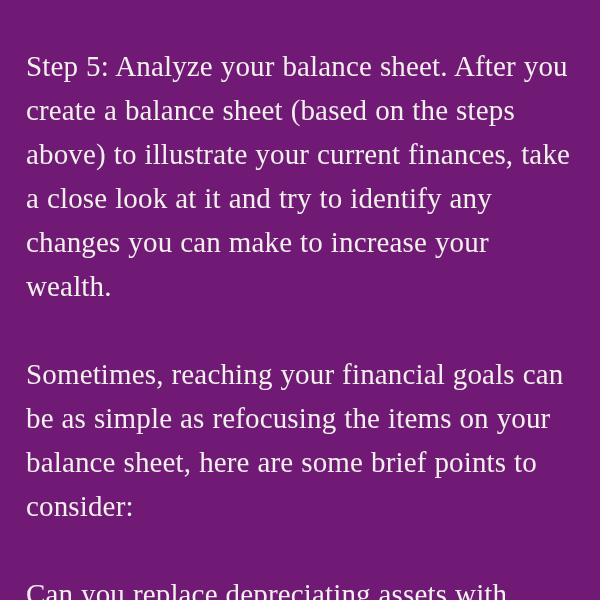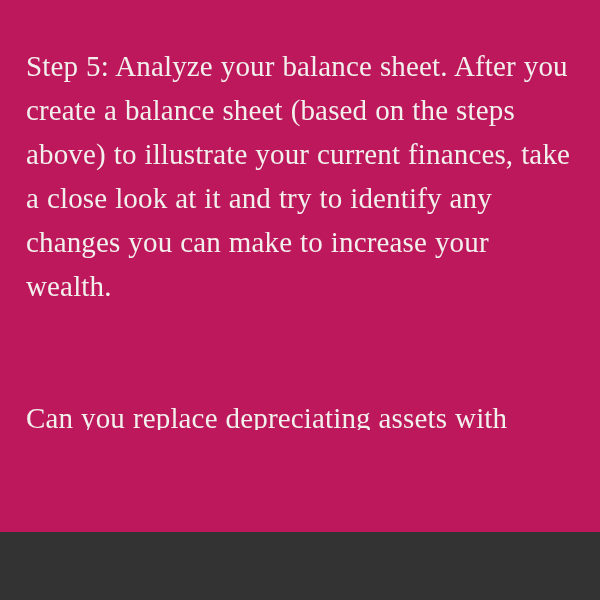--- a/index.html
+++ b/index.html
@@ -9,22 +9,22 @@
   }
   body {
     width: 600px;
     height: 600px;
     overflow: hidden;
     font-family: "Liberation Serif", "DejaVu Serif", serif;
   }
   .page {
     position: relative;
     width: 600px;
-    height: 532px;
-    background: #be185d;
+    height: 600px;
+    background: #701a75;
     box-sizing: border-box;
     padding: 0 26px;
     overflow: hidden;
   }
   .reader-body {
     position: relative;
     color: #f2f0ec;
     font-size: 29px;
     line-height: 44px;
     letter-spacing: 0.15px;
@@ -51,19 +51,20 @@
 
 <div class="page">
   <div class="reader-body">
 
     <div class="gap"></div>
 
     <p class="para">Step 5: Analyze your balance sheet. After you create a balance sheet (based on the steps above) to illustrate your current finances, take a close look at it and try to identify any changes you can make to increase your wealth.</p>
 
     <div class="gap"></div>
 
+    <p class="para">Sometimes, reaching your financial goals can be as simple as refocusing the items on your balance sheet, here are some brief points to consider:</p>
 
     <div class="gap-small"></div>
 
     <p class="para clipped-bottom">Can you replace depreciating assets with</p>
 
   </div>
 </div>
 
 </body></html>

